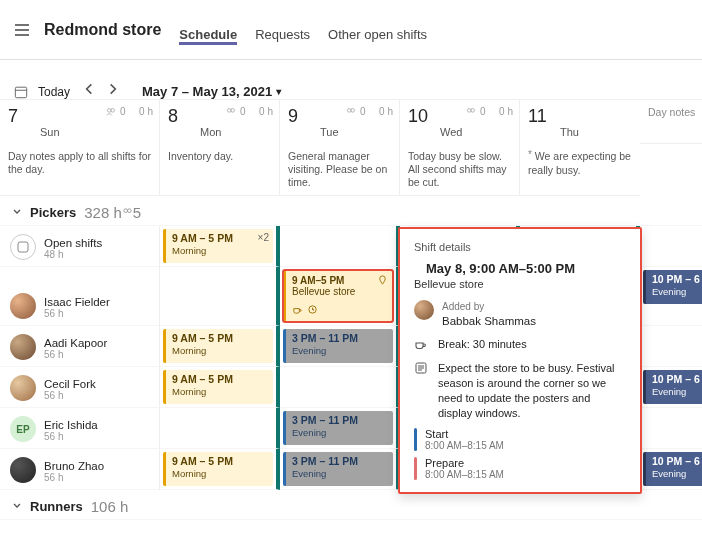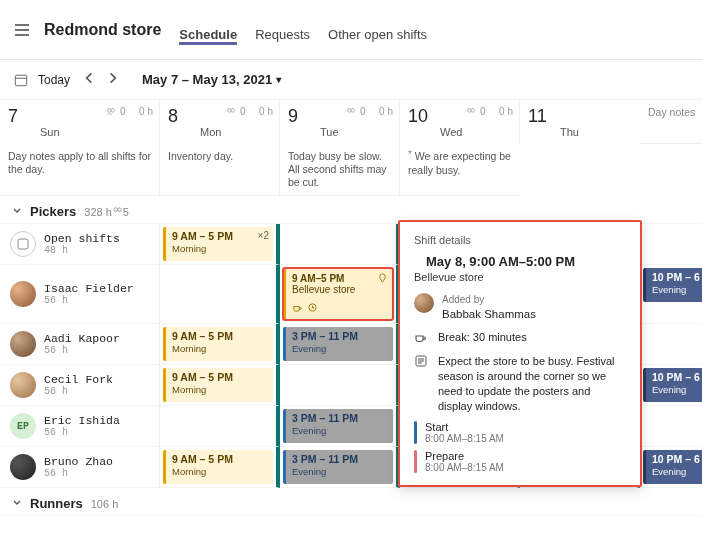--- a/index.html
+++ b/index.html
@@ -22,21 +22,21 @@
     gap: 14px;
   }
   .hamburger { width: 16px; height: 16px; cursor: pointer; }
   .hamburger svg { width: 100%; height: 100%; }
   .store-title { font-size: 16px; font-weight: 700; }
   .tabs { display: flex; gap: 18px; margin-left: 4px; }
   .tab { font-size: 13px; padding: 12px 0 0 0; cursor: pointer; color: #444; }
   .tab.active { border-bottom: 3px solid #6264a7; font-weight: 600; }
   .toolbar {
     display: flex;
-    align-items: center;
+    align-items: flex-end;
     height: 40px;
     padding: 0 14px;
     gap: 10px;
     border-bottom: 1px solid #f0f0f0;
   }
   .cal-icon { width: 14px; height: 14px; }
   .today-btn { font-size: 12px; cursor: pointer; }
   .nav-arrows { display: flex; gap: 10px; margin-left: 2px; }
   .arrow { cursor: pointer; color: #555; width:14px; }
   .date-range { font-weight: 600; font-size: 13px; margin-left: 12px; display:flex; align-items:center; gap:4px;}
@@ -72,26 +72,26 @@
   .section-row {
     grid-column: 1 / -1;
     padding: 8px 12px 4px 12px;
     display: flex;
     align-items: center;
     gap: 8px;
     border-bottom: 1px solid #f5f5f5;
   }
   .section-row .chev2 { color:#666; width:10px;}
   .section-title { font-weight: 600; font-size: 13px; }
-  .section-meta { color:#888; font-size:11px; display:flex; gap:0; align-items:center;}
+  .section-meta { color:#888; font-size:15px; display:flex; gap:0; align-items:center;}
   .left-cell {
     border-right: 1px solid #eee;
     border-bottom: 1px solid #f5f5f5;
     padding: 6px 10px;
-    display:flex; align-items:center; gap:8px;font-family:Liberation Mono, monospace;
+    display:flex; align-items:flex-end; gap:8px;
   }
   .avatar { width:26px;height:26px;border-radius:50%; background:#777; flex-shrink:0; display:flex;align-items:center;justify-content:center;color:#fff;font-size:10px;font-weight:600;}
   .avatar.ring{ border:1px solid #ccc; background:#fff;color:#555; }
   .av-a{ background: radial-gradient(circle at 30% 30%, #e8b38a, #8d5a3a);}
   .av-b{ background: radial-gradient(circle at 30% 30%, #c9a884, #6d4a32);}
   .av-c{ background: radial-gradient(circle at 30% 30%, #e6c8a0, #a07048);}
   .av-d{ background:#d6f0d6; color:#3a7a3a;}
   .av-e{ background: radial-gradient(circle at 30% 30%, #555, #222);}
   .person-name { font-size:11.5px; font-weight:500;}
   .person-hours { font-size:10px; color:#999;}
@@ -128,21 +128,21 @@
     color:#5b4300;
     position:relative;
   }
   .yellow-box .t{font-weight:600;}
   .yellow-box svg{width:11px;height:11px;}
   .yb-icons { position:absolute; bottom:4px; left:6px; display:flex; gap:4px;}
   .yb-pin { position:absolute; top:4px; right:4px;}
   .popover {
     position:absolute;
     left:398px;
-    top:220px;
+    top:227px;
     width:244px;
     background:#fff;
     border:2px solid #e74c3c;
     border-radius:2px;
     padding:12px 14px;
     font-size:11px;
     box-shadow:0 4px 12px rgba(0,0,0,.15);
     z-index:10;
   }
   .popover h4{ font-size:11px; font-weight:400; color:#555; margin-bottom:8px;}
@@ -238,20 +238,21 @@
         </svg><span>0</span>&nbsp;&nbsp;<span>0 h</span></span>
   </div>
   <div class="hdr-cell" style="border-right:none;">
     <span class="day-num">11</span>
     <span class="day-name">Thu</span>
   </div>
 
   <div class="notes-cell notes-left">Day notes</div>
   <div class="notes-cell">Day notes apply to all shifts for the day.</div>
   <div class="notes-cell">Inventory day.</div>
+  <div class="notes-cell">General manager visiting. Please be on time.</div>
   <div class="notes-cell">Today busy be slow. All second shifts may be cut.</div>
   <div class="notes-cell" style="border-right:none;"><span class="star">*</span> <span>We are expecting be really busy.</span></div>
 
   <div class="section-row">
     <span class="chev2"><svg viewBox="0 0 10 10">
           <path d="M2 3l3 3 3-3" fill="none" stroke="#555" stroke-width="1.3"></path>
         </svg></span>
     <span class="section-title">Pickers</span>
     <span class="section-meta">
         <span>328 h</span>

